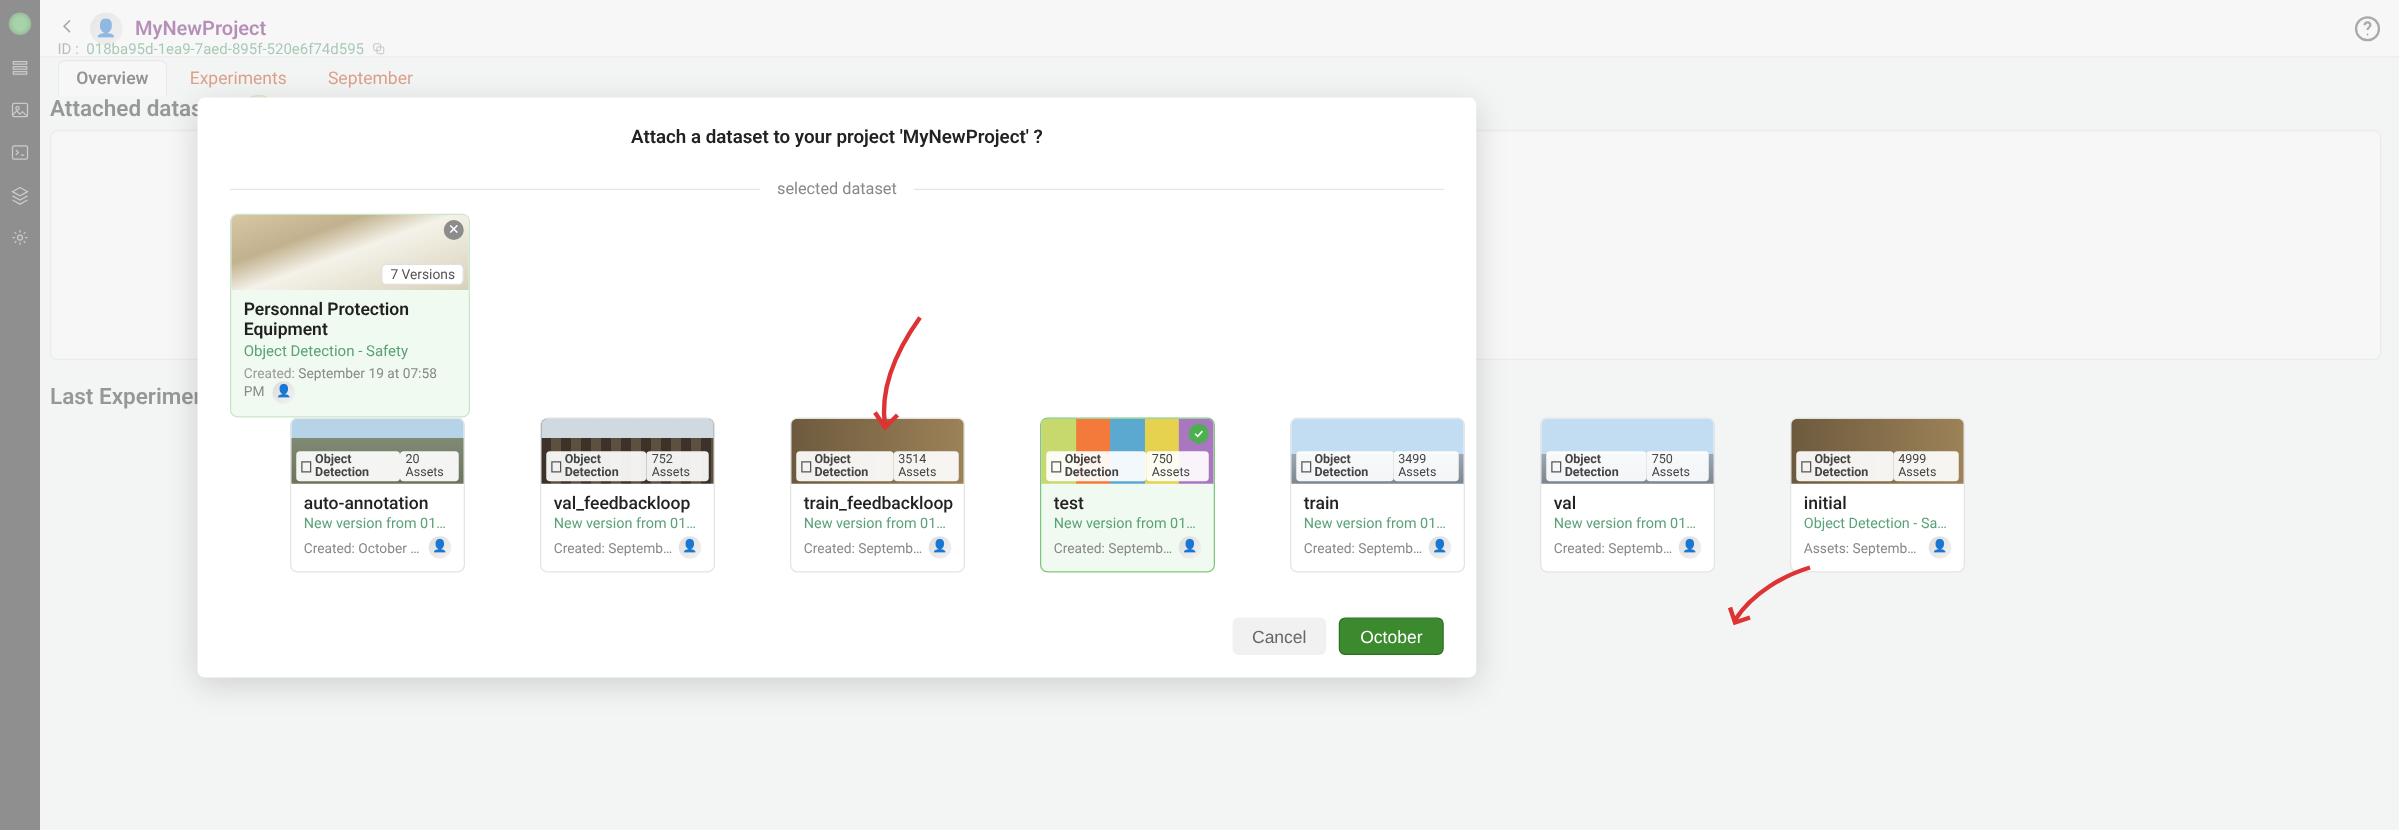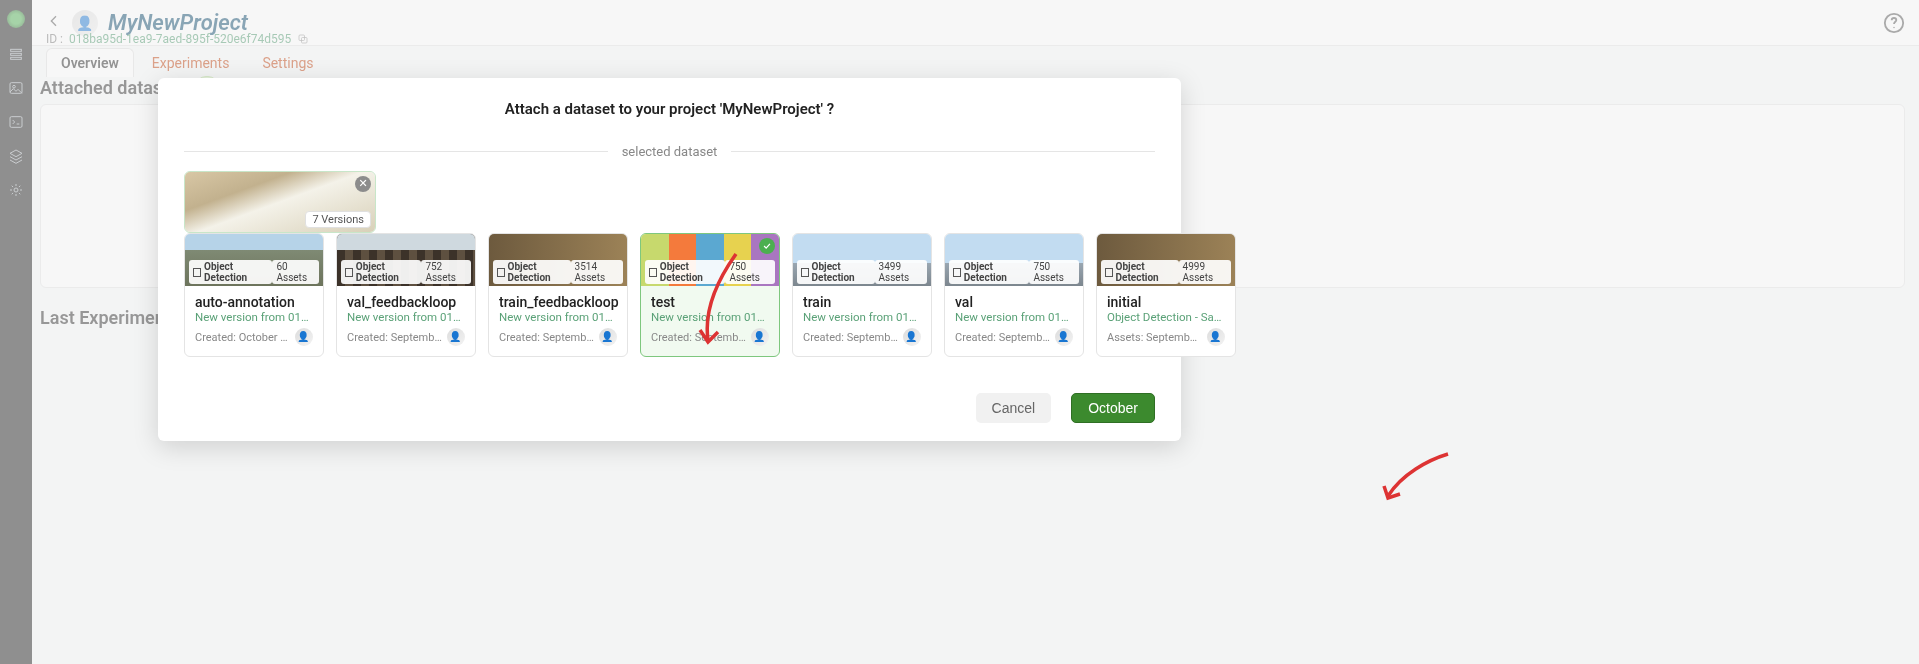--- a/index.html
+++ b/index.html
@@ -51,24 +51,23 @@
   }
   .back-btn svg { width: 16px; height: 16px; stroke: #555; fill:none; stroke-width:2;}
   .avatar-header {
     width: 26px; height: 26px;
     border-radius: 50%;
     background: linear-gradient(135deg,#dcdcdc,#eee);
     display:flex;align-items:center;justify-content:center;
     font-size:14px;
   }
   .project-title {
-    font-size: 22px;
+    font-size: 16px;
     font-weight: 600;
-    color: #0c4a6e;
-    font-style: italic;
+    color: #701a75;
   }
   .help-icon {
     margin-left: auto;
     width: 22px; height: 22px;
     stroke: #555; fill:none; stroke-width:2;
   }
   .subheader {
     position: absolute;
     left: 46px; top: 32px;
     font-size: 12px;
@@ -230,20 +229,21 @@
     gap: 12px;
     flex-wrap: nowrap;
   }
   .version-card {
     width: 140px;
     flex: 0 0 140px;
     border: 1px solid #e4e4e4;
     border-radius: 6px;
     overflow:hidden;
     background:#fff;
+    margin-left:48px;
   }
   .version-card.selected {
     border-color: #7ec77e;
     background: #f1faf0;
   }
   .version-card .thumb { height: 52px; }
   .badge-strip {
     position:absolute; left:0; right:0; bottom:0;
     display:flex; justify-content:space-between;
     padding: 2px 4px;
@@ -266,21 +266,21 @@
   .check-chip svg { width:10px;height:10px; stroke:#fff; stroke-width:3; fill:none;}
   .version-card .card-body { padding:8px 10px 10px; }
   .v-title { font-size:14px; font-weight:500; color:#222; }
   .v-sub   { font-size:11.5px; color:#5aa177; overflow:hidden; text-overflow:ellipsis; white-space:nowrap;}
   .v-info  { font-size:11px; color:#888; display:flex; align-items:center; justify-content:space-between; margin-top:4px;}
   .v-info .txt { overflow:hidden; text-overflow:ellipsis; white-space:nowrap; flex:1;}
   
   .modal-footer {
     display:flex;
     justify-content:flex-end;
-    gap:20px;
+    gap:10px;
     margin-top: 36px;
   }
   .btn {
     padding: 6px 16px;
     border-radius: 5px;
     font-size: 14px;
     cursor:pointer;
     border:none;
   }
   .btn-cancel {
@@ -345,21 +345,21 @@
   <span class="proj-id">018ba95d-1ea9-7aed-895f-520e6f74d595</span>
   <svg class="copy-icon" viewBox="0 0 24 24">
       <rect x="9" y="9" width="11" height="11" rx="2"></rect>
       <rect x="4" y="4" width="11" height="11" rx="2"></rect>
     </svg>
 </div>
 
 <div class="tabs">
   <div class="tab active">Overview</div>
   <div class="tab">Experiments</div>
-  <div class="tab">Settings</div>
+  <div class="tab">September</div>
 </div>
 
 <div class="page">
   <div class="section-title">
     <span>Attached datasets</span>
     <span class="count-badge badge-green">0</span>
   </div>
   <div class="placeholder-box"></div>
   <div class="section-title">
     <span>Last Experiments</span>
@@ -376,32 +376,41 @@
     <hr>
       <span class="divider-label">selected dataset</span>
       <hr>
   </div>
 
   <div class="selected-card">
     <div class="thumb">
       <div class="remove-chip">✕</div>
       <div class="thumb-badge">7 Versions</div>
     </div>
+    <div class="card-body">
+      <div class="card-title">Personnal Protection Equipment</div>
+      <div class="card-sub">Object Detection - Safety</div>
+      <div class="card-info">
+        <span class="lbl">Created:</span>
+        <span>September 19 at 07:58 PM</span>
+        <span class="mini-avatar">👤</span>
+      </div>
+    </div>
   </div>
 
 
   <div class="version-row" id="version-row">
       <div class="version-card">
         <div class="thumb thumb-scene">
           <div class="badge-strip">
             <span>
               <i class="bbox-icon"></i>
               <b>Object Detection</b>
             </span>
-            <span>60 Assets</span>
+            <span>20 Assets</span>
           </div>
         </div>
         <div class="card-body">
           <div class="v-title">auto-annotation</div>
           <div class="v-sub">New version from 018ab7...</div>
           <div class="v-info">
             <span class="txt"><span class="lbl">Created:</span> <span>October 19 at 0…</span></span>
             <span class="mini-avatar">👤</span>
           </div>
         </div>

